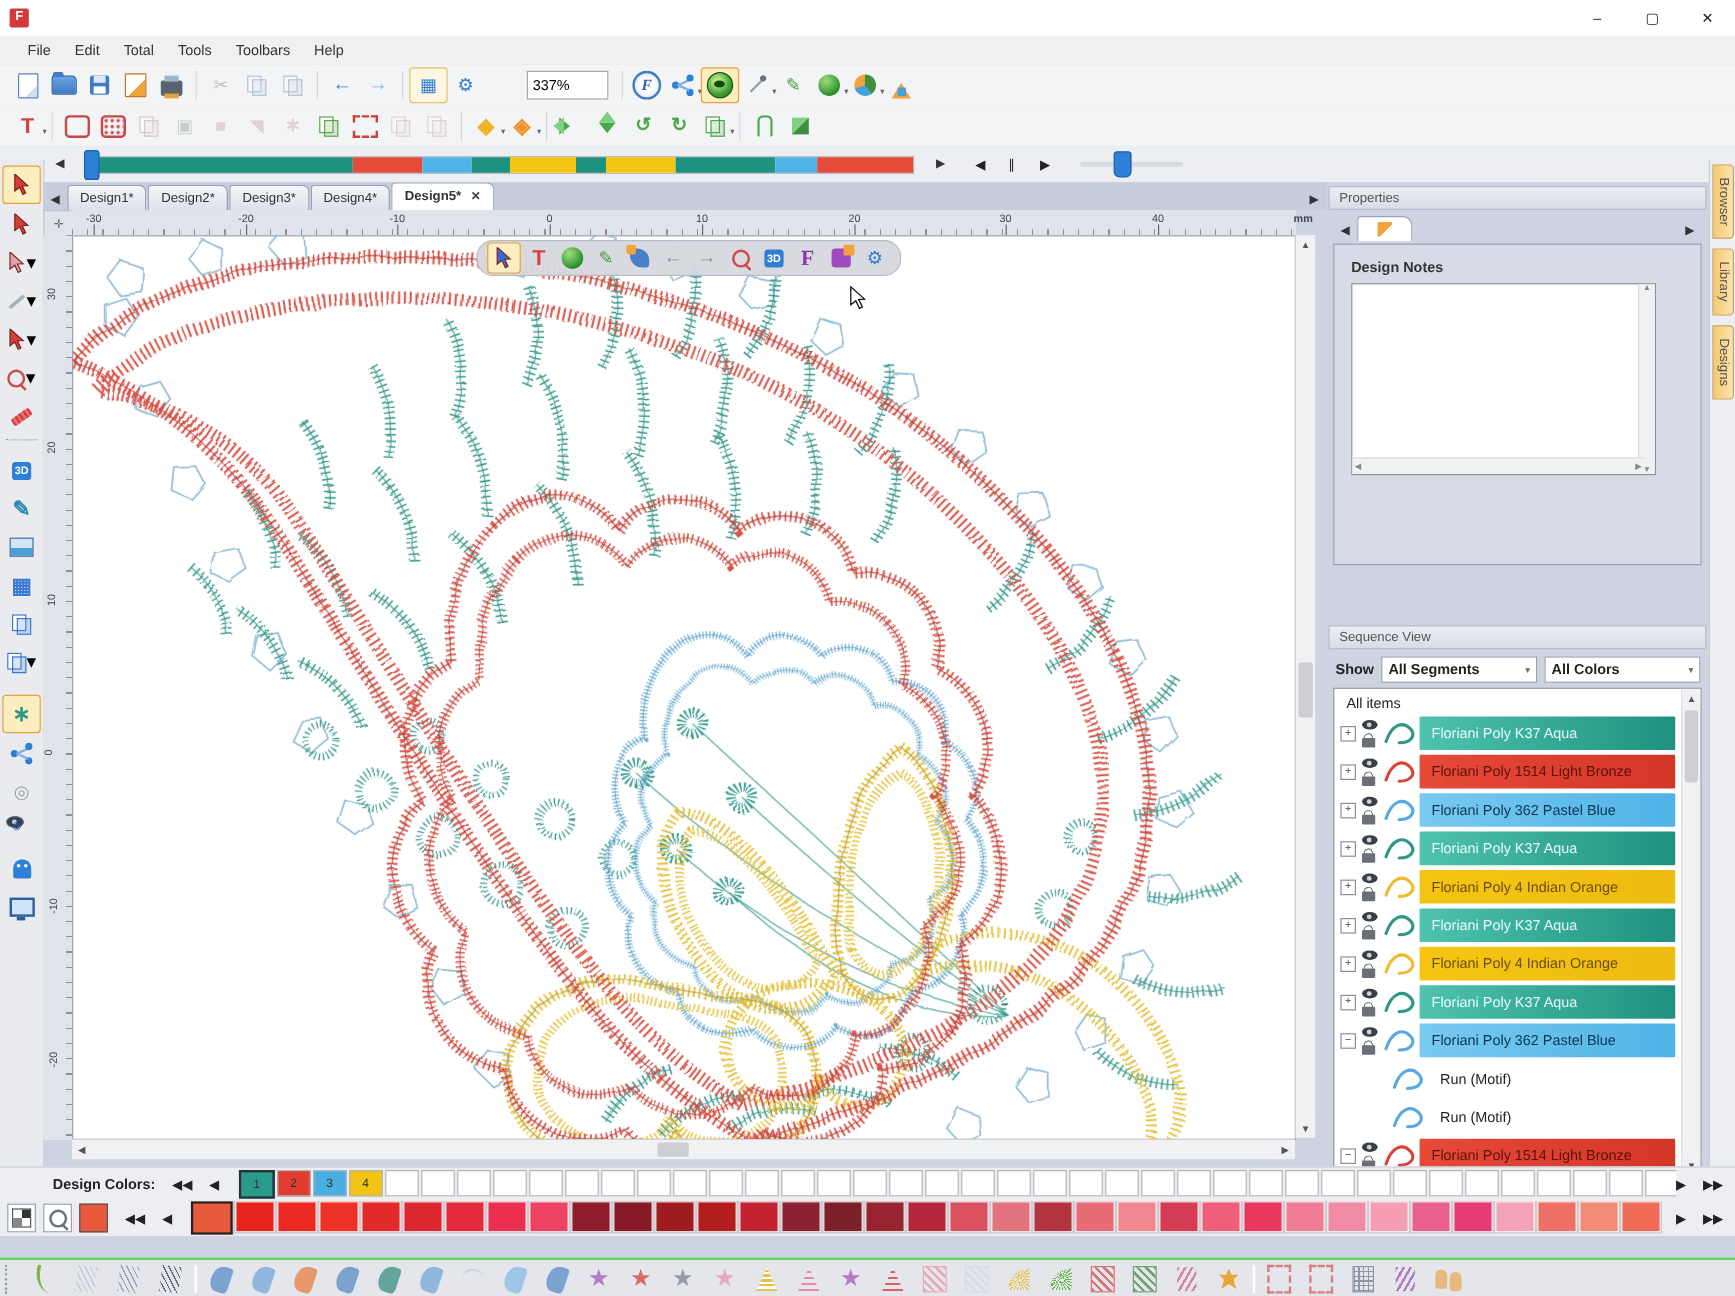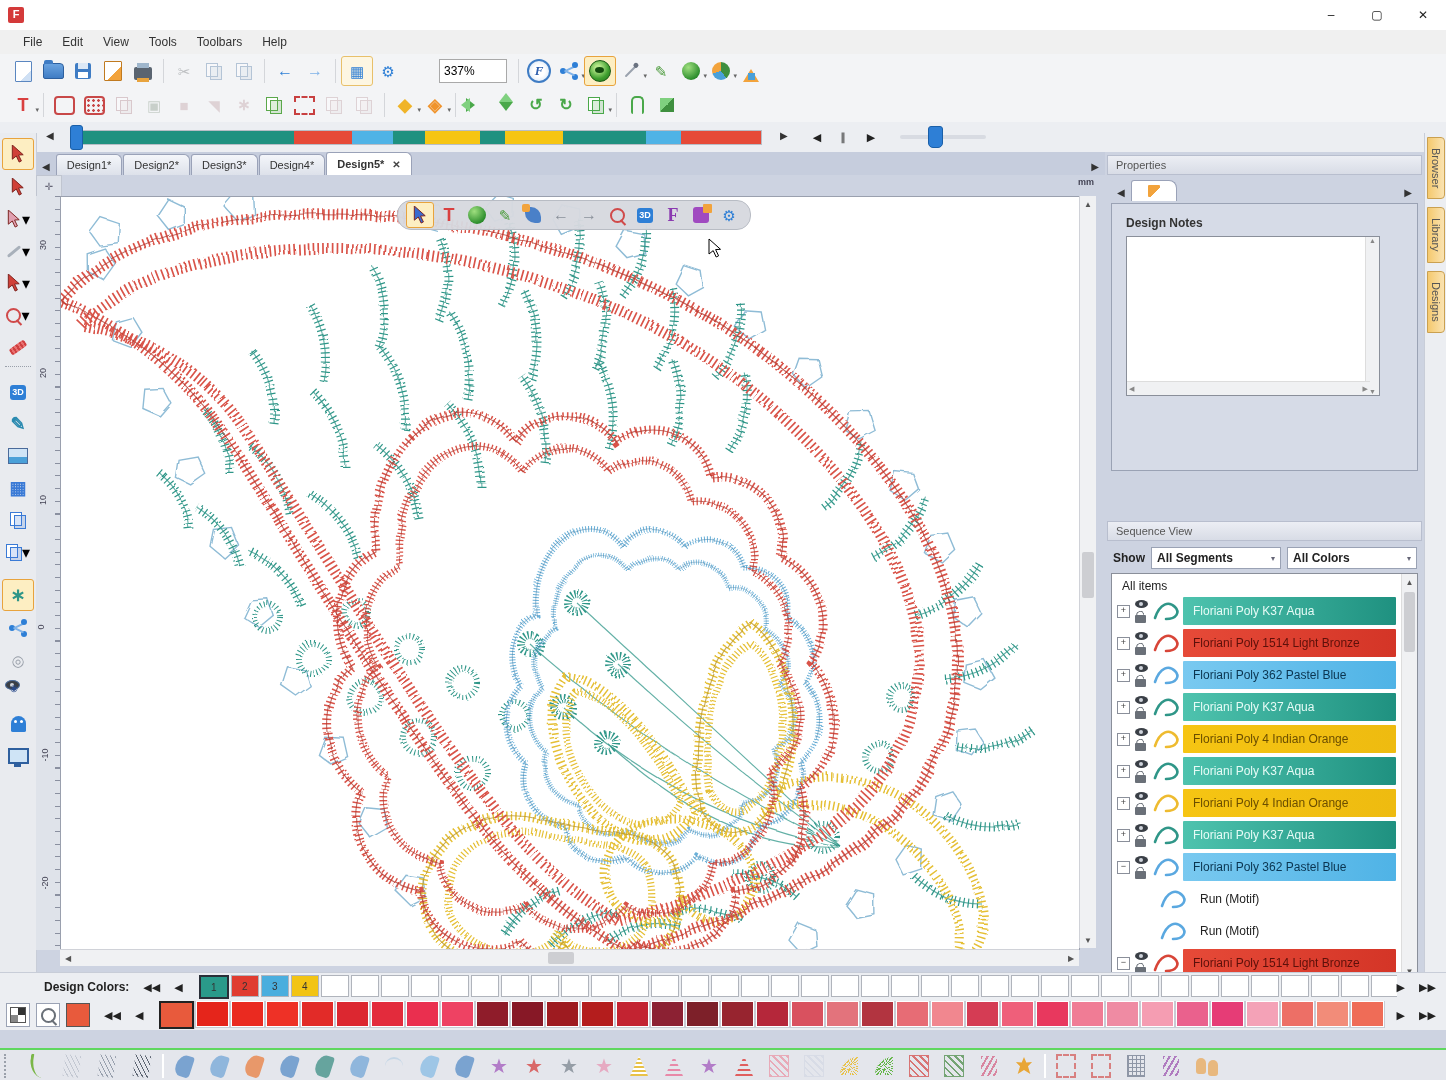--- a/index.html
+++ b/index.html
@@ -246,21 +246,21 @@
     <div class="winbtns">
       <div class="winbtn">–</div>
       <div class="winbtn">▢</div>
       <div class="winbtn">✕</div>
     </div>
   </div>
 
   <nav id="menubar" class="abs">
       <div class="menu-item">File</div>
       <div class="menu-item">Edit</div>
-      <div class="menu-item">View</div>
+      <div class="menu-item">Total</div>
       <div class="menu-item">Tools</div>
       <div class="menu-item">Toolbars</div>
       <div class="menu-item">Help</div>
     </nav>
 
   <div id="tb1" class="abs tbrow">
       <div class="tbtn">
         <div class="i-page"></div>
       </div>
       <div class="tbtn">
@@ -526,20 +526,38 @@
         <span>Design4*</span>
       </div>
       <div class="tab active">
         <span>Design5*</span>
         <span class="x">✕</span>
       </div>
       <div class="tabarrow" style="margin-left: auto;">▶</div>
     </div>
 
   <div id="rulcorner" class="abs">✛</div>
+  <div id="hruler" class="abs">
+      <div class="hrlab" style="left: 18px;">-30</div>
+      <div class="hrtick" style="left: 18px;"></div>
+      <div class="hrlab" style="left: 145px;">-20</div>
+      <div class="hrtick" style="left: 145px;"></div>
+      <div class="hrlab" style="left: 271px;">-10</div>
+      <div class="hrtick" style="left: 271px;"></div>
+      <div class="hrlab" style="left: 398px;">0</div>
+      <div class="hrtick" style="left: 398px;"></div>
+      <div class="hrlab" style="left: 525px;">10</div>
+      <div class="hrtick" style="left: 525px;"></div>
+      <div class="hrlab" style="left: 652px;">20</div>
+      <div class="hrtick" style="left: 652px;"></div>
+      <div class="hrlab" style="left: 778px;">30</div>
+      <div class="hrtick" style="left: 778px;"></div>
+      <div class="hrlab" style="left: 905px;">40</div>
+      <div class="hrtick" style="left: 905px;"></div>
+    </div>
   <div id="mmlab" class="abs">mm</div>
   <div id="vruler" class="abs">
       <div class="vrlab" style="top: 44px;">30</div>
       <div class="vrlab" style="top: 172px;">20</div>
       <div class="vrlab" style="top: 299px;">10</div>
       <div class="vrlab" style="top: 426px;">0</div>
       <div class="vrlab" style="top: 554px;">-10</div>
       <div class="vrlab" style="top: 682px;">-20</div>
     </div>
 

